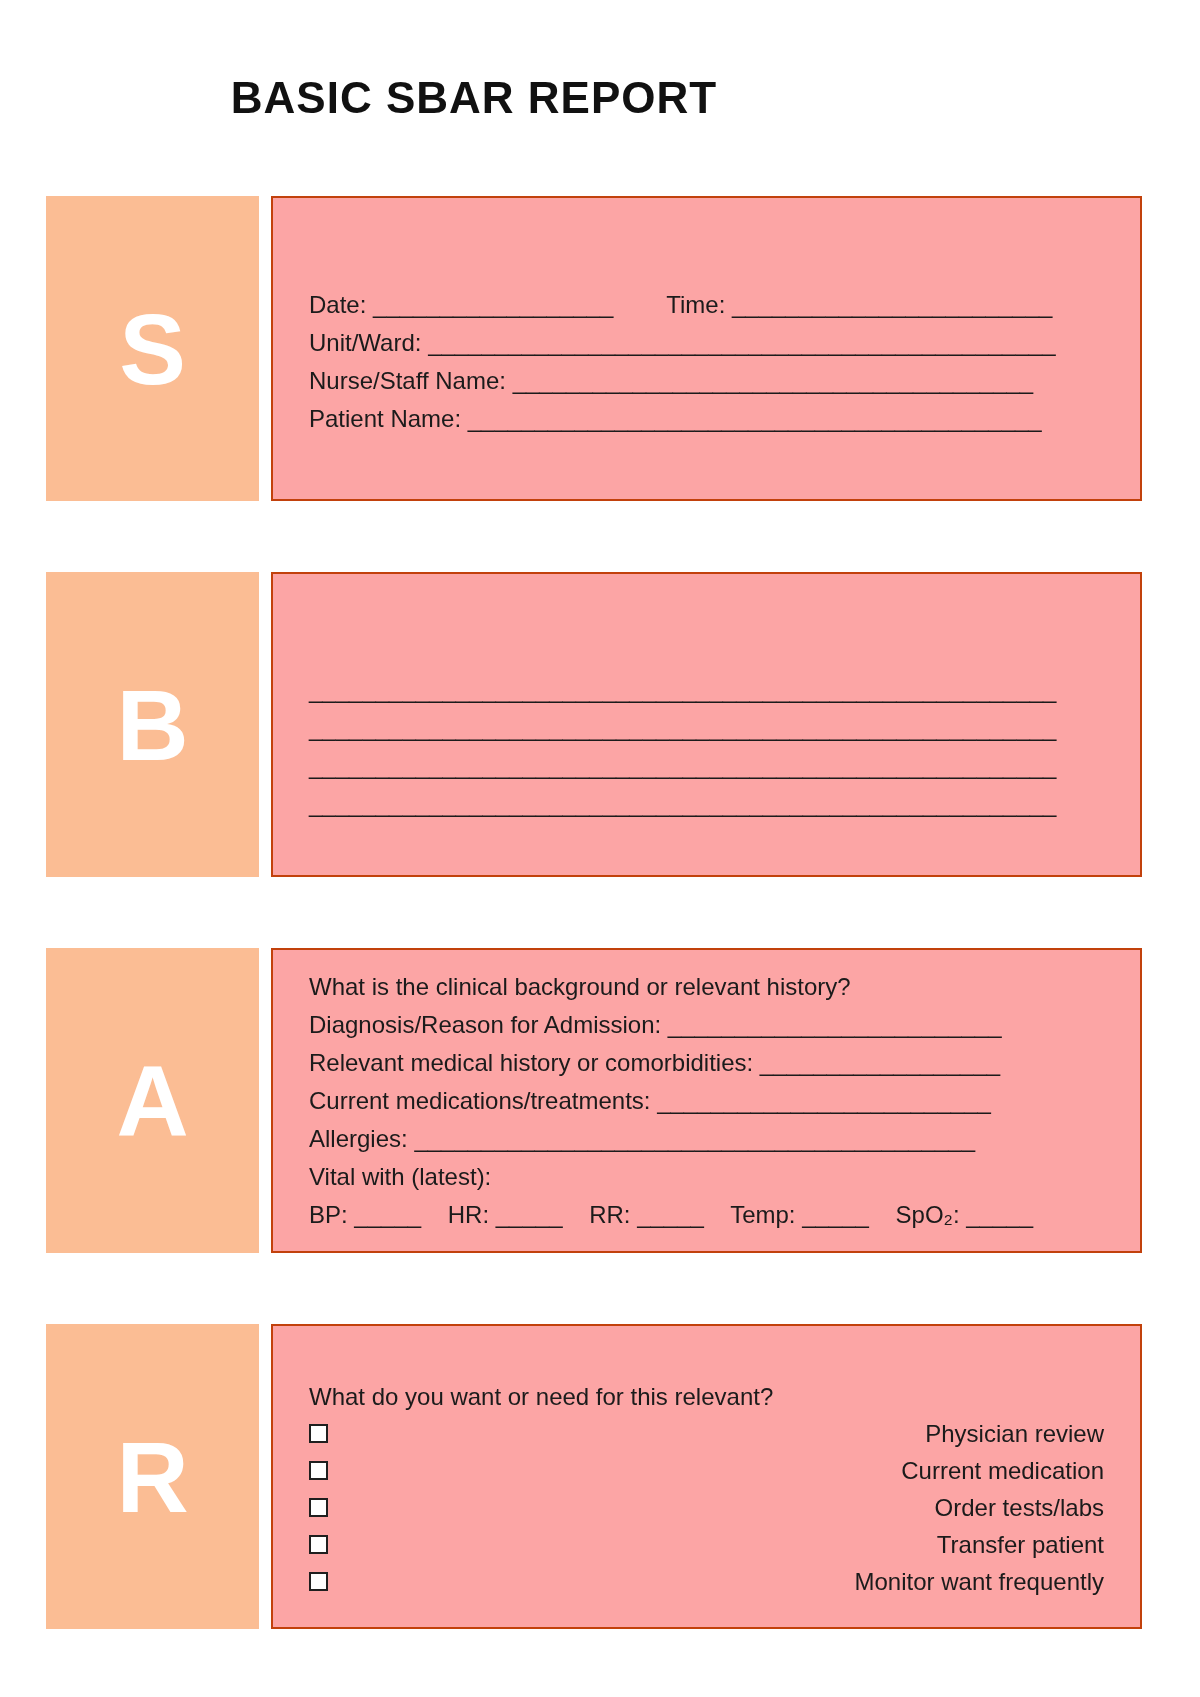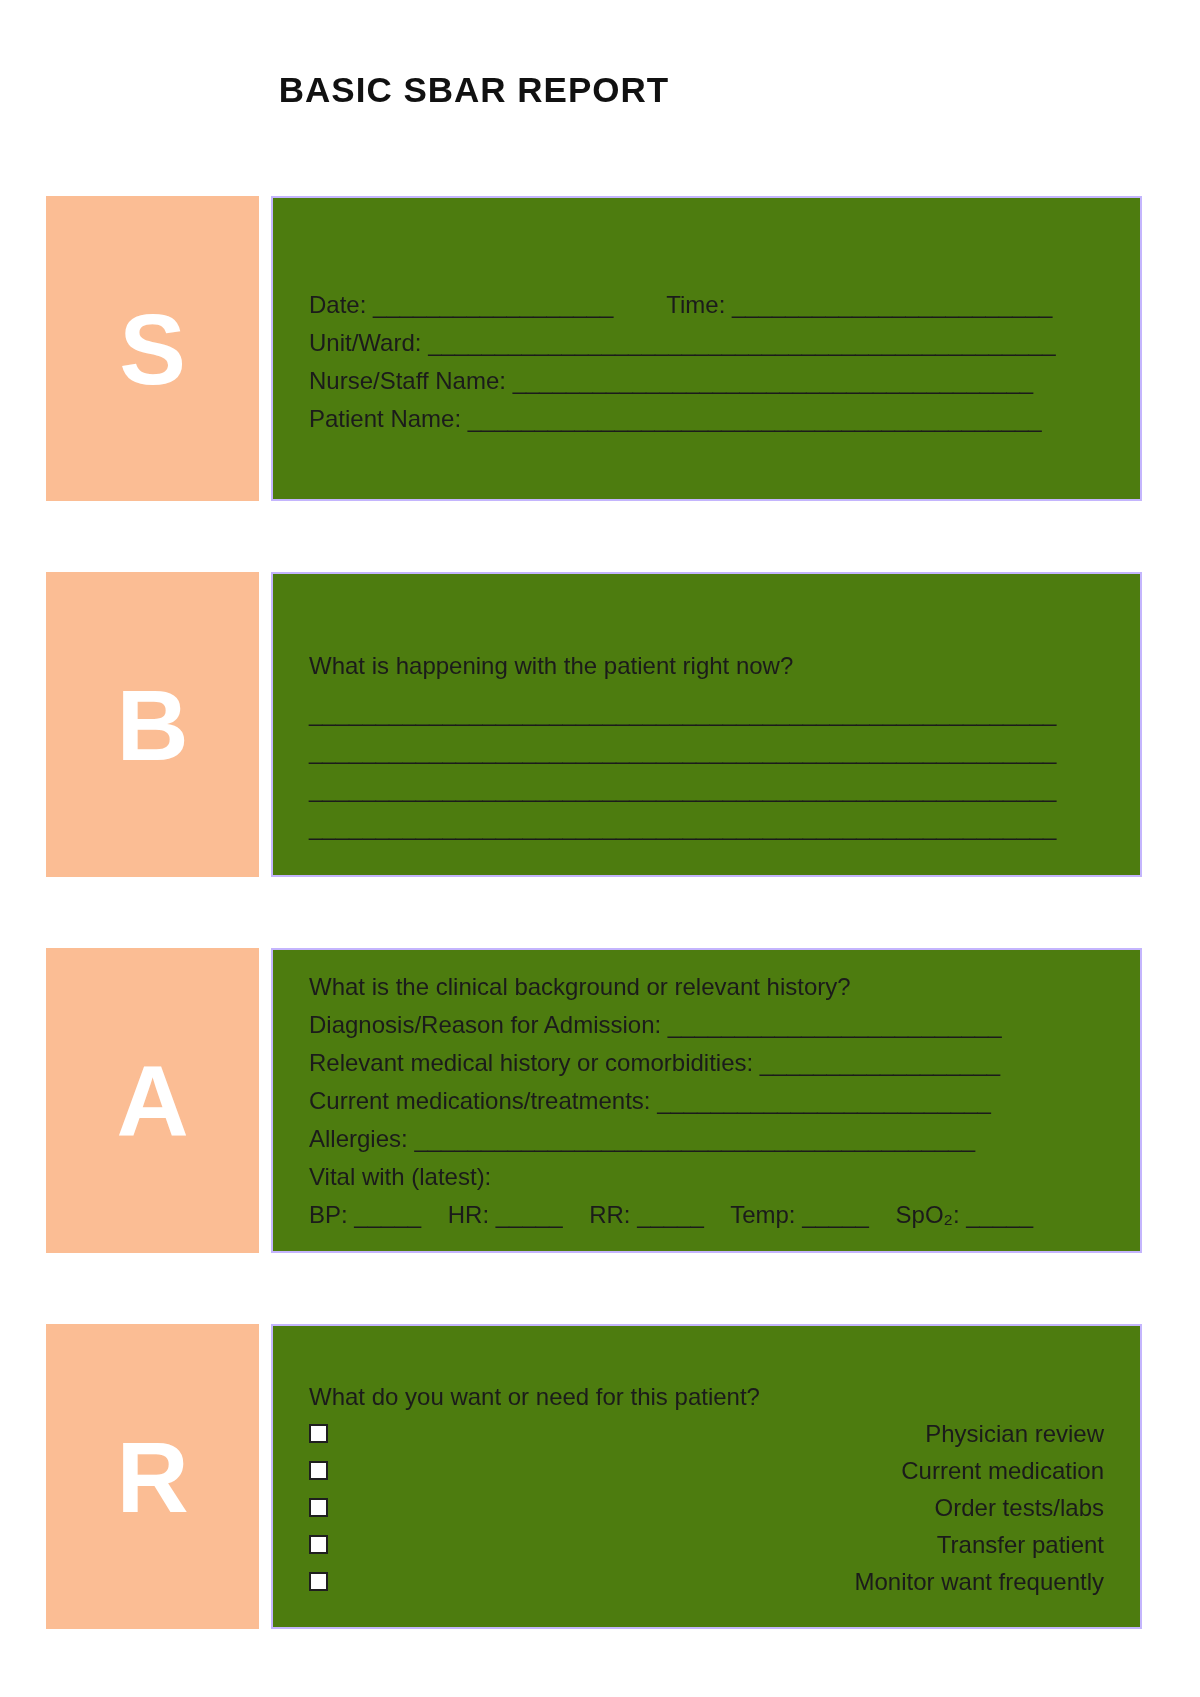--- a/index.html
+++ b/index.html
@@ -7,25 +7,25 @@
     position:relative;
     width:1200px;
     height:1697px;
     background:#ffffff;
     font-family:"Liberation Sans","DejaVu Sans",sans-serif;
     color:#1b1b1b;
     overflow:hidden;
   }
   .title{
     position:absolute;
-    top:68px;
+    top:76px;
     left:0;
     width:948px;
     text-align:center;
-    font-size:35px;
+    font-size:44px;
     line-height:44px;
     font-weight:800;
     letter-spacing:1px;
     color:#111111;
   }
   .row{position:absolute;left:0;top:0;width:1200px;height:305px;}
   .row-s{top:196px;}
   .row-b{top:572px;}
   .row-a{top:948px;}
   .row-r{top:1324px;}
@@ -38,22 +38,22 @@
     color:#ffffff;
     font-size:100px;
     font-weight:700;
     line-height:100px;
   }
   .box{
     position:absolute;
     left:271px;top:0;
     width:871px;height:305px;
     box-sizing:border-box;
-    border:2px solid #c4b5fd;
-    background:#4d7c0f;
+    border:2px solid #c2410c;
+    background:#fca5a5;
     padding:0 36px;
     display:flex;
     flex-direction:column;
     justify-content:center;
   }
   .box .line{
     font-size:24px;
     line-height:38px;
     white-space:pre;
     color:#1b1b1b;
@@ -91,21 +91,20 @@
       <div class="line">Nurse/Staff Name: _______________________________________</div>
       <div class="line">Patient Name: ___________________________________________</div>
     </div>
   </div>
 
   <div class="row row-b">
     <div class="letter-tile">
       <span>B</span>
     </div>
     <div class="box box-b">
-      <div class="line question">What is happening with the patient right now?</div>
       <div class="line">________________________________________________________</div>
       <div class="line">________________________________________________________</div>
       <div class="line">________________________________________________________</div>
       <div class="line">________________________________________________________</div>
     </div>
   </div>
 
   <div class="row row-a">
     <div class="letter-tile">
       <span>A</span>
@@ -119,21 +118,21 @@
       <div class="line">Vital with (latest):</div>
       <div class="line">BP: _____    HR: _____    RR: _____    Temp: _____    SpO₂: _____</div>
     </div>
   </div>
 
   <div class="row row-r">
     <div class="letter-tile">
       <span>R</span>
     </div>
     <div class="box box-r">
-      <div class="line">What do you want or need for this patient?</div>
+      <div class="line">What do you want or need for this relevant?</div>
       <div class="line check-row">
         <span class="checkbox"></span>
         <span>Physician review</span>
       </div>
       <div class="line check-row">
         <span class="checkbox"></span>
         <span>Current medication</span>
       </div>
       <div class="line check-row">
         <span class="checkbox"></span>

